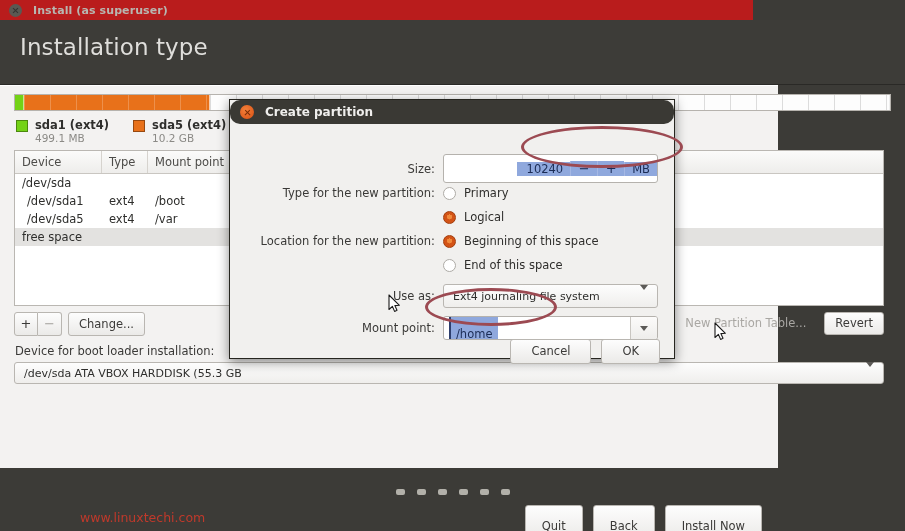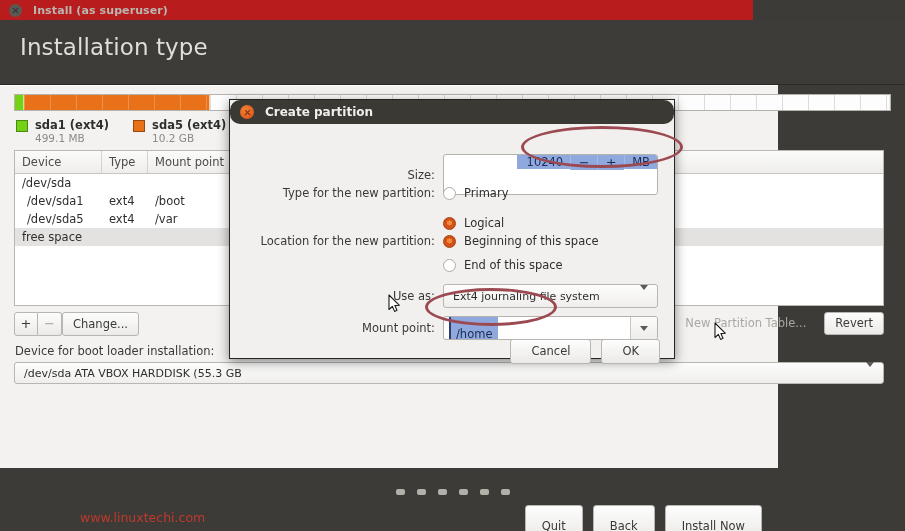--- a/index.html
+++ b/index.html
@@ -215,21 +215,21 @@
   }
   .btn-sq {
     width: 24px; height: 24px;
     font-size: 13px;
     padding: 0;
     display: flex; align-items: center; justify-content: center;
     border-radius: 3px;
   }
   .btn-plus { border-radius: 3px 0 0 3px; }
   .btn-minus { border-radius: 0 3px 3px 0; border-left: none; color: #a9a7a3; }
-  .btn-change { }
+  .btn-change { margin-left: 6px; }
   .right-group {
     position: absolute; right: 0; top: 0;
     display: flex; gap: 7px;
   }
 
   
   .bl-label {
     position: absolute;
     left: 15px; top: 258px;
     font-size: 11.5px;
@@ -342,27 +342,27 @@
     font-size: 11.5px;
     color: #3a3937;
     text-align: right;
     white-space: nowrap;
   }
 
   
   .row-size { left: 0; top: 30px; width: 446px; }
   .size-label { width: 205px; padding-right: 8px; }
   .spin {
-    width: 215px; height: 41px;
+    width: 215px; height: 29px;
     background: #ffffff;
     border: 1px solid #b5b2ad;
     border-radius: 3px;
     box-sizing: border-box;
     display: flex;
-    align-items: flex-start;
+    align-items: center;
     overflow: hidden;
     padding-left: 39px;
   }
   .spin-fill { flex: 1; }
   .spin-val {
     background: #8fa8dd;
     color: #1b2c55;
     font-size: 11.5px;
     display: flex; align-items: center; justify-content: flex-end;
     padding: 0 7px 0 10px;
@@ -379,21 +379,21 @@
     background: #8fa8dd;
     color: #1b2c55;
     font-size: 11.5px;
     padding: 0 7px;
     display: flex; align-items: center;
     border-left: 1px solid #a5b8e4;
   }
 
   
   .row-type { left: 0; top: 62px; width: 446px; }
-  .row-logical { left: 0; top: 86px; width: 446px; margin-top: 6px; }
+  .row-logical { left: 0; top: 86px; width: 446px; }
   .row-loc { left: 0; top: 110px; width: 446px; }
   .row-end { left: 0; top: 134px; width: 446px; }
   .radio-label-col { width: 205px; padding-right: 8px; }
   .radio {
     width: 13px; height: 13px;
     border-radius: 50%;
     background: #ffffff;
     border: 1px solid #aeaba6;
     box-sizing: border-box;
     margin-right: 8px;

